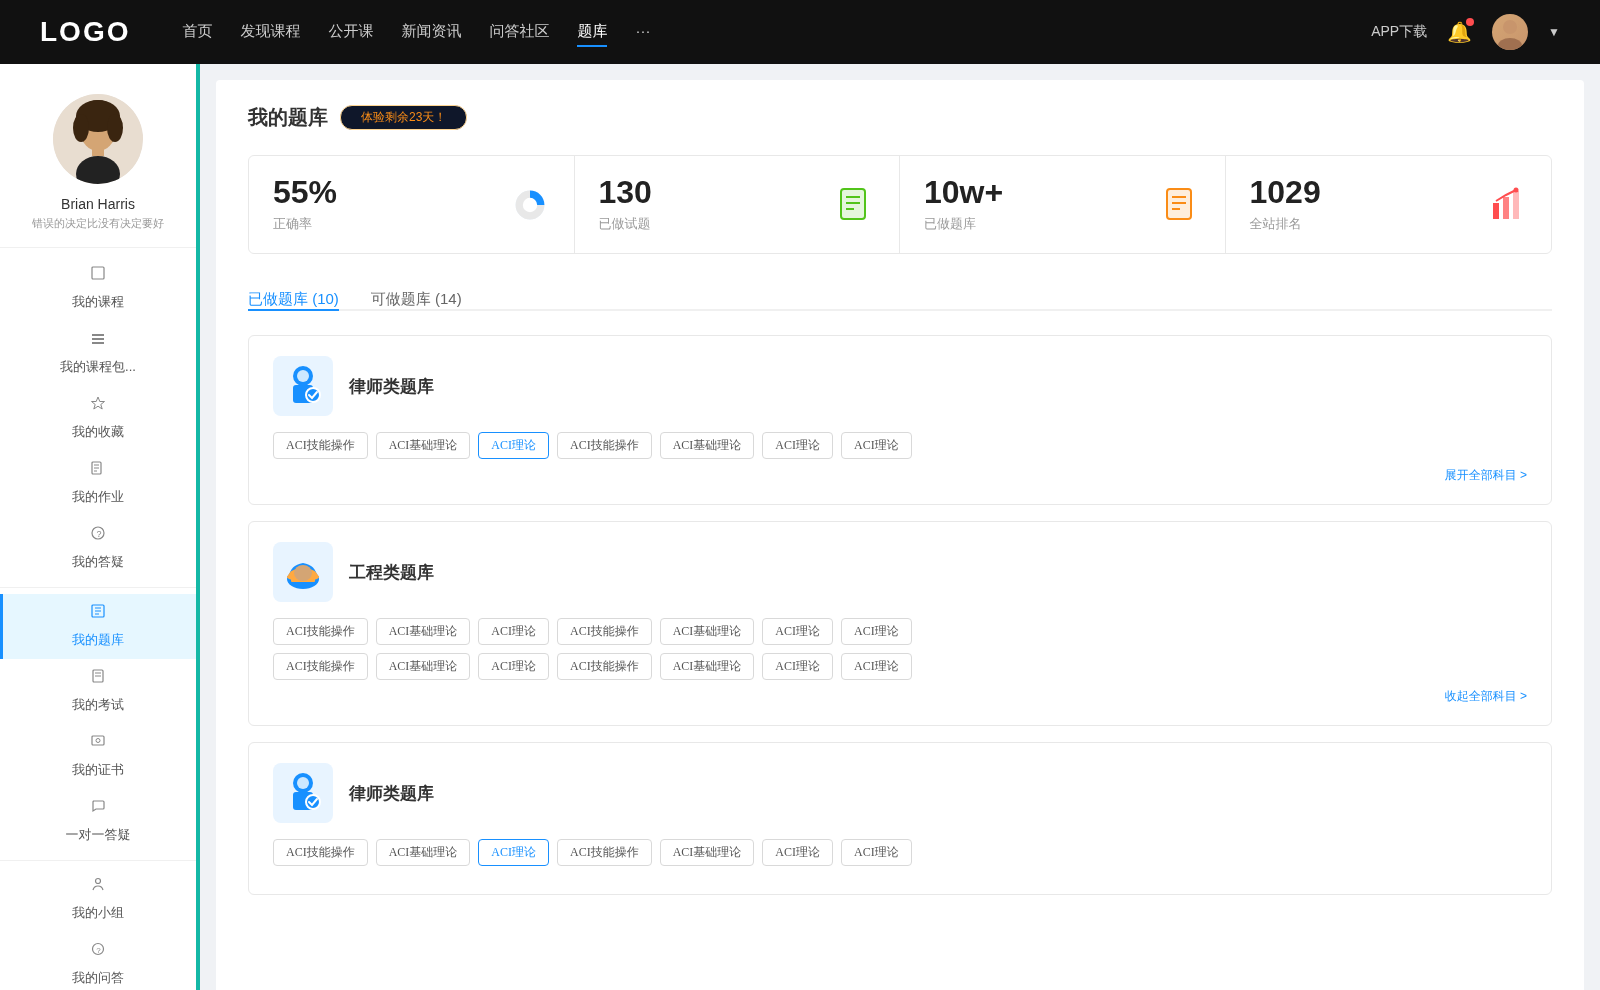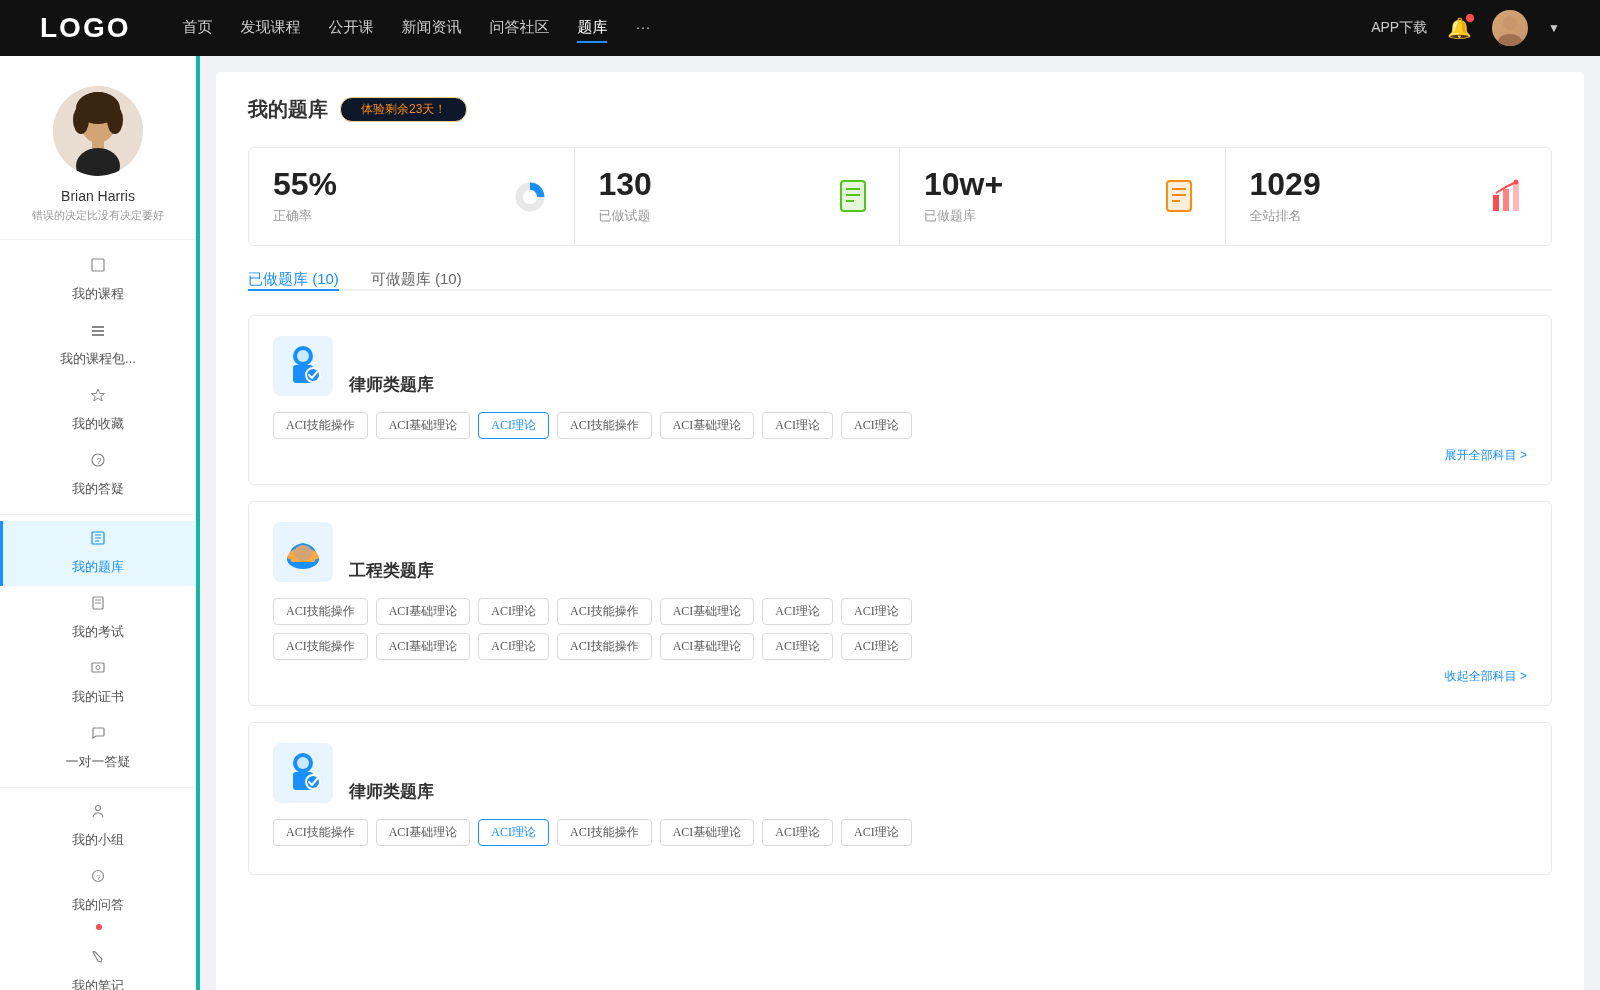--- a/index.html
+++ b/index.html
@@ -1,21 +1,21 @@
 <!DOCTYPE html>
 <html><head>
   <meta charset="utf-8">
   <style>
     * { box-sizing: border-box; margin: 0; padding: 0; }
     body { font-family: 'PingFang SC', 'Microsoft YaHei', sans-serif; background: #f0f2f5; color: #333; }
 
     
     .topnav {
       background: #111;
-      height: 56px;
+      height: 64px;
       display: flex;
       align-items: center;
       padding: 0 40px;
       gap: 32px;
       position: relative;
     }
     .topnav-logo {
       color: #fff;
       font-size: 28px;
       font-weight: bold;
@@ -198,21 +198,21 @@
       border-radius: 12px;
     }
 
     
     .stats-row {
       display: grid;
       grid-template-columns: repeat(4, 1fr);
       gap: 0;
       border: 1px solid #e8e8e8;
       border-radius: 6px;
-      margin-bottom: 24px;
+      margin-bottom: 36px;
       overflow: hidden;
     }
     .stat-card {
       padding: 20px 24px;
       display: flex;
       align-items: center;
       gap: 12px;
       border-right: 1px solid #e8e8e8;
     }
     .stat-card:last-child { border-right: none; }
@@ -272,21 +272,21 @@
 
     
     .bank-card {
       border: 1px solid #e8e8e8;
       border-radius: 6px;
       margin-bottom: 16px;
       padding: 20px 24px;
     }
     .bank-header {
       display: flex;
-      align-items: flex-end;
+      align-items: center;
       gap: 16px;
       margin-bottom: 16px;
     }
     .bank-icon-wrap {
       width: 60px;
       height: 60px;
       background: #e8f4ff;
       border-radius: 8px;
       display: flex;
       align-items: center;
@@ -404,20 +404,31 @@
         <span class="menu-icon">
           <svg width="14" height="14" viewBox="0 0 14 14" fill="none">
               <polygon points="7,1 8.8,5.5 13.5,5.5 9.8,8.5 11.2,13 7,10.2 2.8,13 4.2,8.5 0.5,5.5 5.2,5.5" stroke="#888" stroke-width="1" fill="none"></polygon>
             </svg>
         </span>
         <span>我的收藏</span>
       </div>
       <div class="sidebar-item">
         <span class="menu-icon">
           <svg width="14" height="14" viewBox="0 0 14 14" fill="none">
+              <rect x="1" y="1" width="9" height="12" rx="1" stroke="#888" stroke-width="1.2" fill="none"></rect>
+              <line x1="3" y1="4" x2="8" y2="4" stroke="#888" stroke-width="1"></line>
+              <line x1="3" y1="7" x2="8" y2="7" stroke="#888" stroke-width="1"></line>
+              <line x1="3" y1="10" x2="6" y2="10" stroke="#888" stroke-width="1"></line>
+            </svg>
+        </span>
+        <span>我的作业</span>
+      </div>
+      <div class="sidebar-item">
+        <span class="menu-icon">
+          <svg width="14" height="14" viewBox="0 0 14 14" fill="none">
               <circle cx="7" cy="7" r="6" stroke="#888" stroke-width="1.2" fill="none"></circle>
               <text x="5.5" y="11" font-size="9" fill="#888">?</text>
             </svg>
         </span>
         <span>我的答疑</span>
       </div>
       <hr class="sidebar-divider">
       <div class="sidebar-item active">
         <span class="menu-icon">
           <svg width="14" height="14" viewBox="0 0 14 14" fill="none">
@@ -564,21 +575,21 @@
             <rect x="24" y="4" width="6" height="28" fill="#ff4d4f" opacity="0.4"></rect>
             <polyline points="7,14 17,8 27,3" stroke="#ff4d4f" stroke-width="2" fill="none"></polyline>
             <circle cx="27" cy="3" r="2.5" fill="#ff4d4f"></circle>
           </svg>
         </div>
       </div>
     </div>
 
     <div class="tab-row">
       <div class="tab-item active">已做题库 (10)</div>
-      <div class="tab-item">可做题库 (10)</div>
+      <div class="tab-item">可做题库 (14)</div>
     </div>
 
     <div class="bank-card">
       <div class="bank-header">
         <div class="bank-icon-wrap">
           <svg width="46" height="46" viewBox="0 0 46 46">
             <circle cx="23" cy="13" r="10" fill="#1890ff"></circle>
             <rect x="13" y="22" width="20" height="18" rx="3" fill="#1890ff"></rect>
             <circle cx="23" cy="13" r="6" fill="#cce8ff"></circle>
 

